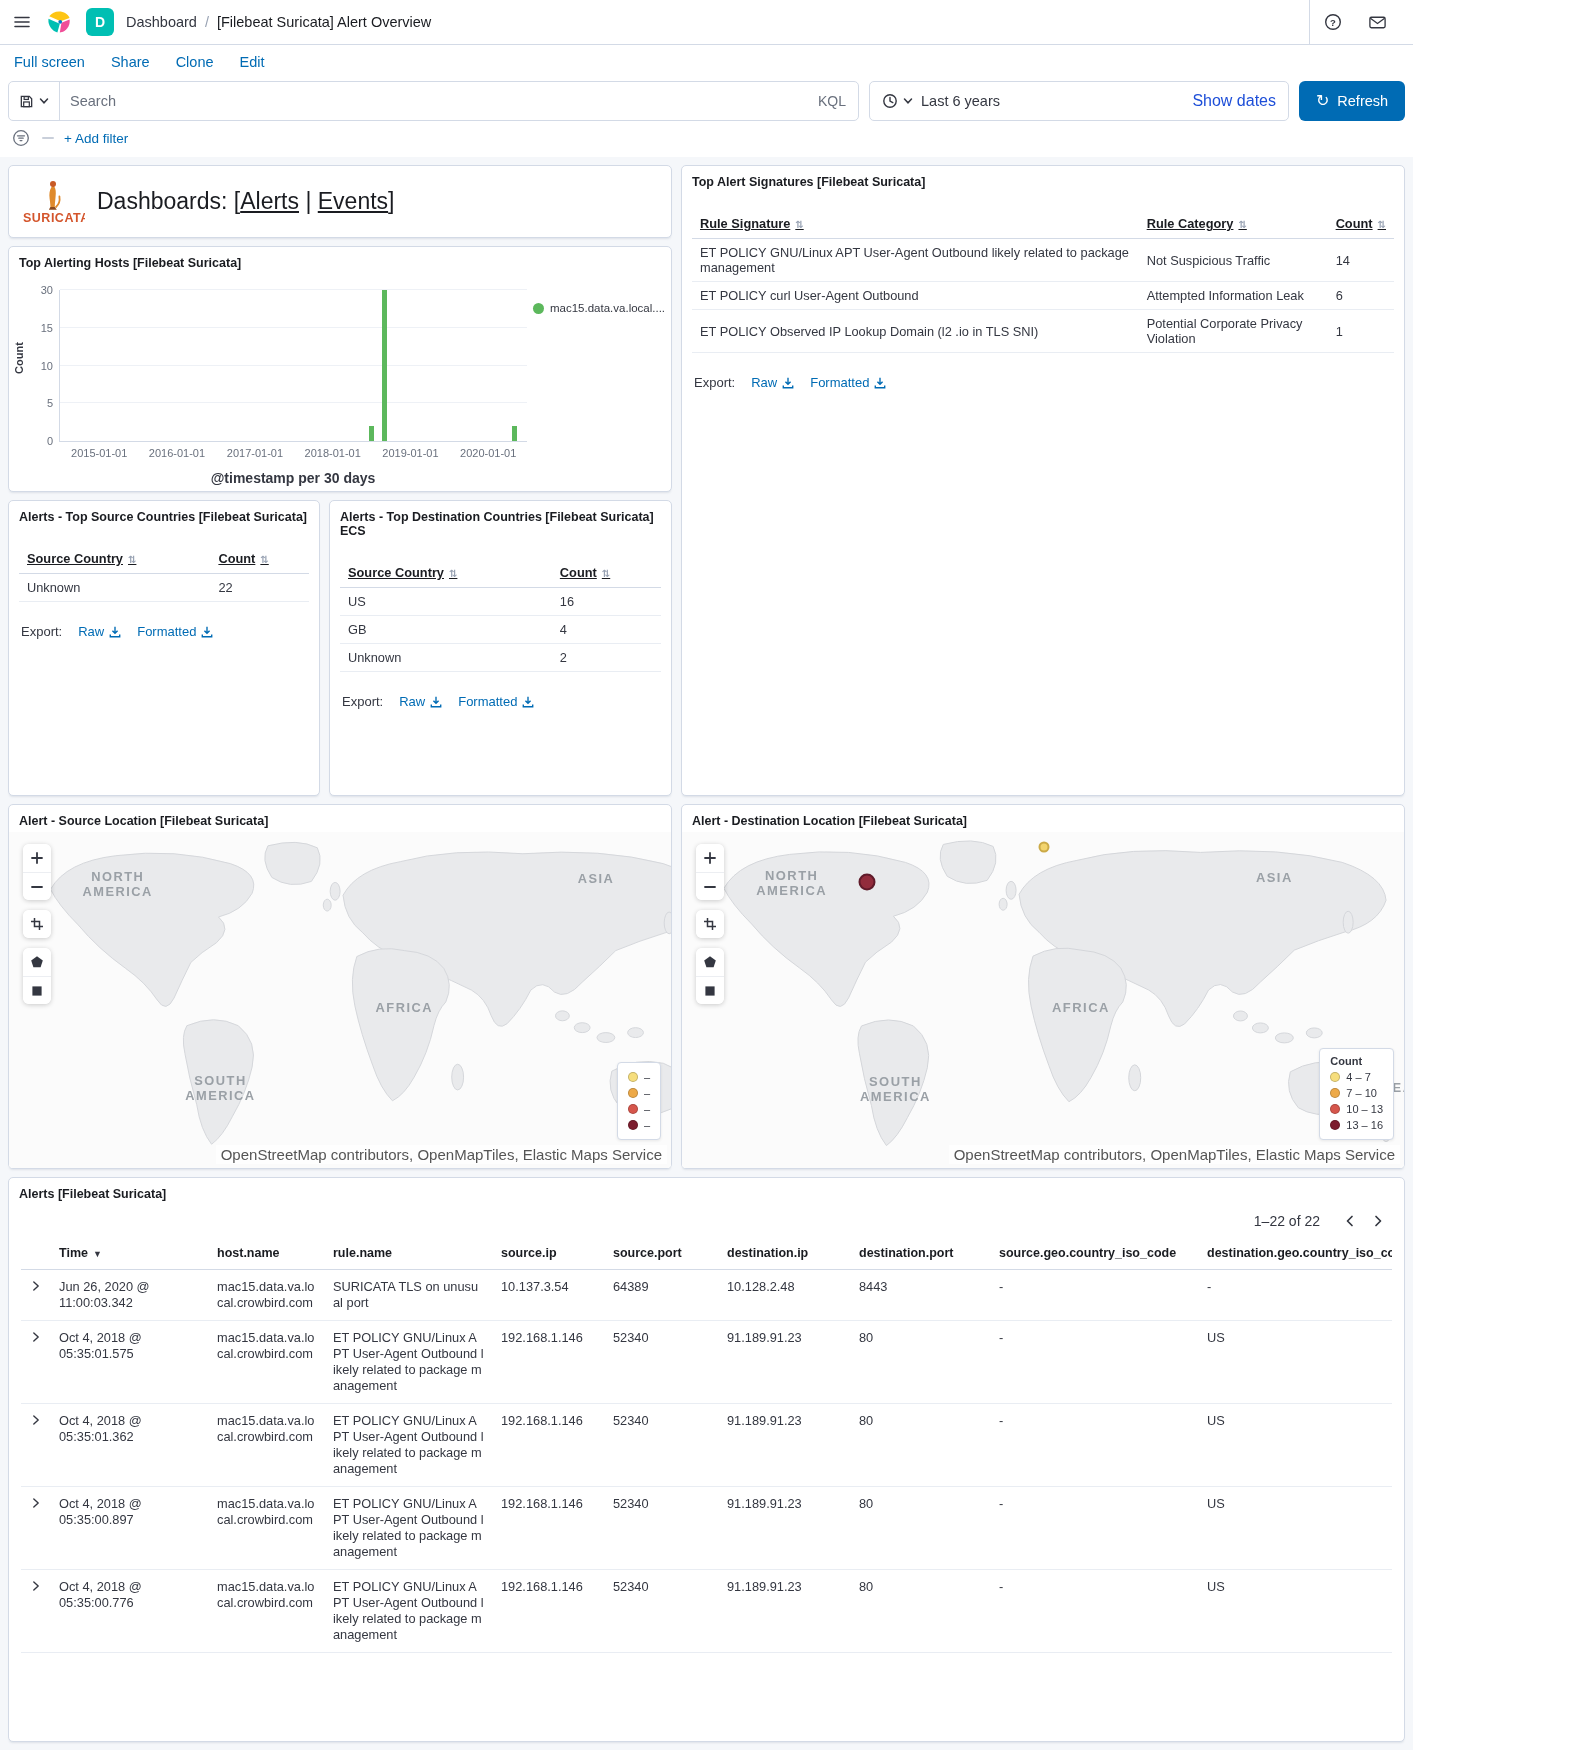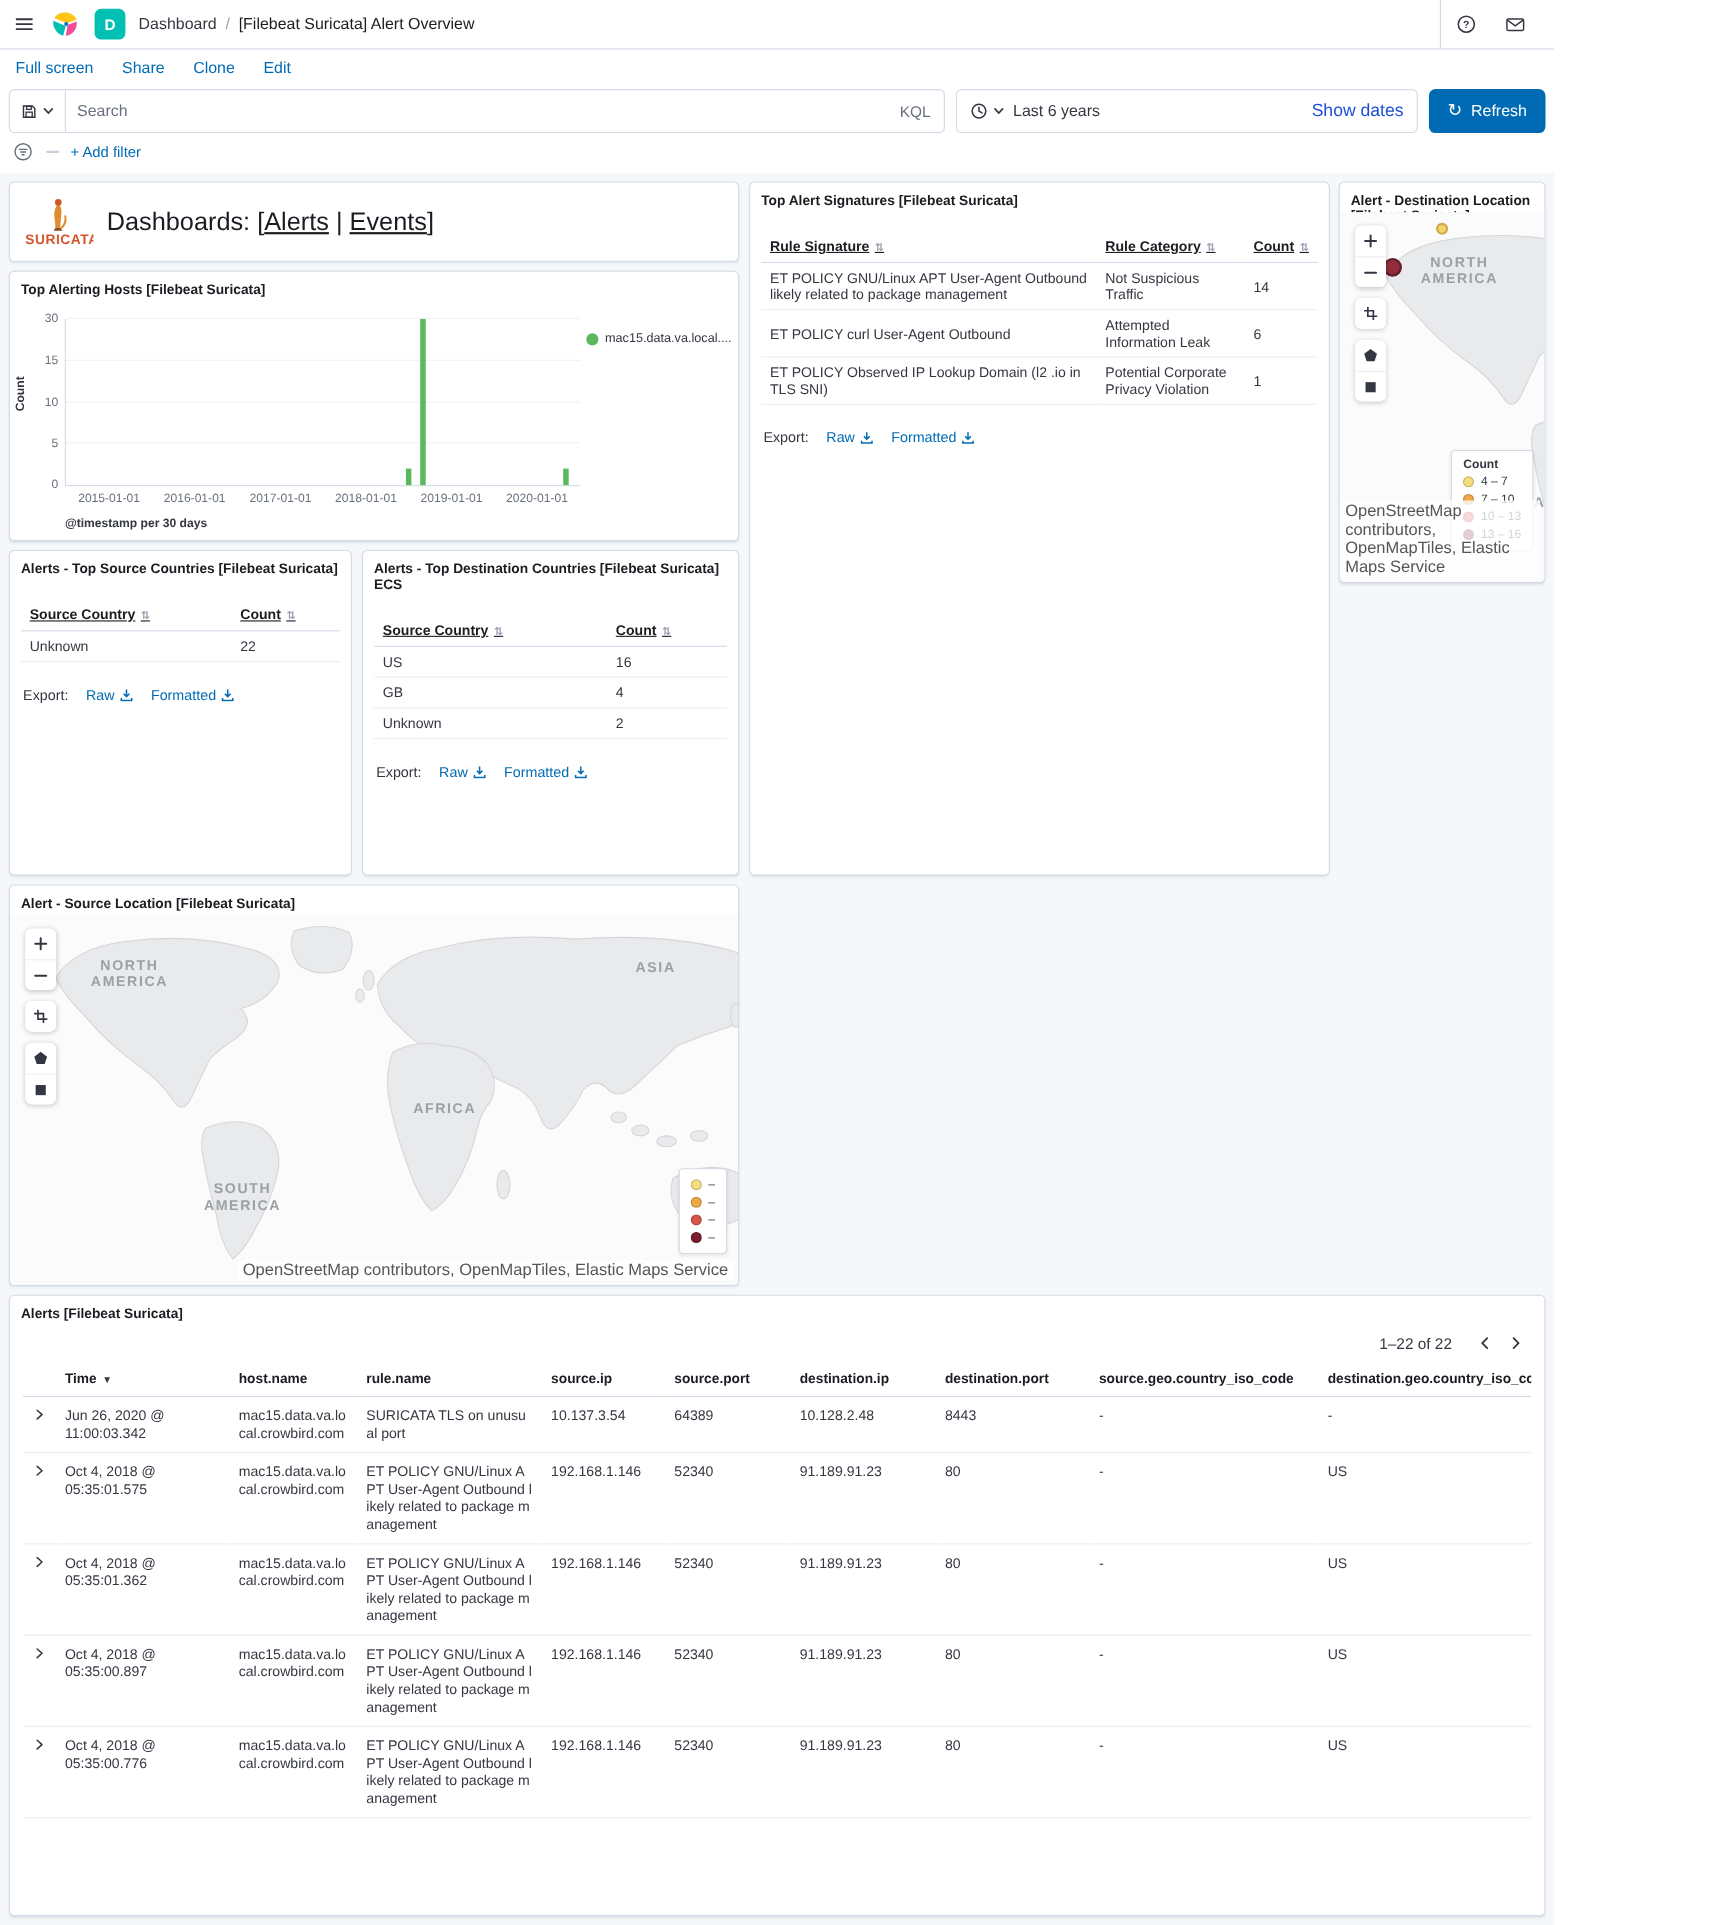--- a/index.html
+++ b/index.html
@@ -46,21 +46,21 @@
   .refresh-glyph { font-size:16px; line-height:1; }
 
   .filterbar { height:30px; display:flex; align-items:center; gap:10px; padding:0 10px 8px; }
   .filter-dash { width:12px; height:2px; background:#C9CFDA; border-radius:1px; }
   .addfilter { color:#006BB4; font-size:13.5px; background:none; border:none; }
 
   
   .dash { background:#F5F7FA; width:1413px; padding:8px; display:flex; flex-direction:column; gap:8px; }
   .dash-top { display:flex; gap:9px; }
   .col-left { width:664px; display:flex; flex-direction:column; gap:8px; }
-  .col-right { width:724px; display:flex; flex-direction:row; gap:8px; }
+  .col-right { width:724px; display:flex; flex-direction:column; gap:8px; }
 
   .panel { background:#fff; border:1px solid #D3DAE6; border-radius:5px; position:relative;
     overflow:hidden; box-shadow:0 2px 2px -1px rgba(152,162,179,.25); }
   .panel-title { font-size:12.5px; font-weight:bold; color:#1a1c21; padding:9px 10px 4px; }
 
   
   .md-panel { display:flex; align-items:center; gap:12px; padding:0 14px; }
   .md-heading { font-size:23px; color:#1a1c21; }
   .md-link { color:#1a1c21; text-decoration:underline; }
 
@@ -70,21 +70,21 @@
     font-weight:bold; color:#343741; }
   .plot-outer { flex:1; margin:0 6px 0 32px; }
   .plot { position:relative; height:152px; margin-top:16px; border-left:1px solid #D3DAE6;
     border-bottom:1px solid #D3DAE6; }
   .gridline { position:absolute; left:0; right:0; height:1px; background:#EEF1F6; }
   .ytick { position:absolute; right:100%; margin-right:7px; font-size:11px; color:#69707D;
     transform:translateY(50%); }
   .xtick { position:absolute; top:100%; margin-top:6px; font-size:11px; color:#69707D;
     transform:translateX(-50%); white-space:nowrap; }
   .bar { position:absolute; bottom:0; width:5px; }
-  .x-axis-title { font-size:11px; font-weight:bold; color:#343741; margin-top:28px; }
+  .x-axis-title { text-align:center; font-size:14px; font-weight:bold; color:#343741; margin-top:28px; }
   .chart-legend { width:138px; padding:28px 6px 0 0; display:flex; gap:6px; align-items:flex-start;
     font-size:11.5px; color:#343741; }
   .legend-dot { width:11px; height:11px; border-radius:50%; flex:none; margin-top:1px; }
 
   
   .kv-table { border-collapse:collapse; font-size:12.8px; margin:16px 10px 6px; width:calc(100% - 20px); }
   .kv-table th { text-align:left; font-weight:bold; color:#1a1c21; padding:7px 8px;
     border-bottom:1px solid #D3DAE6; white-space:nowrap;text-decoration:underline; }
   .kv-table td { padding:6px 8px; border-bottom:1px solid #E9EDF3; color:#343741; }
   .sorticon { color:#98A2B3; font-size:10px; margin-left:5px; }

